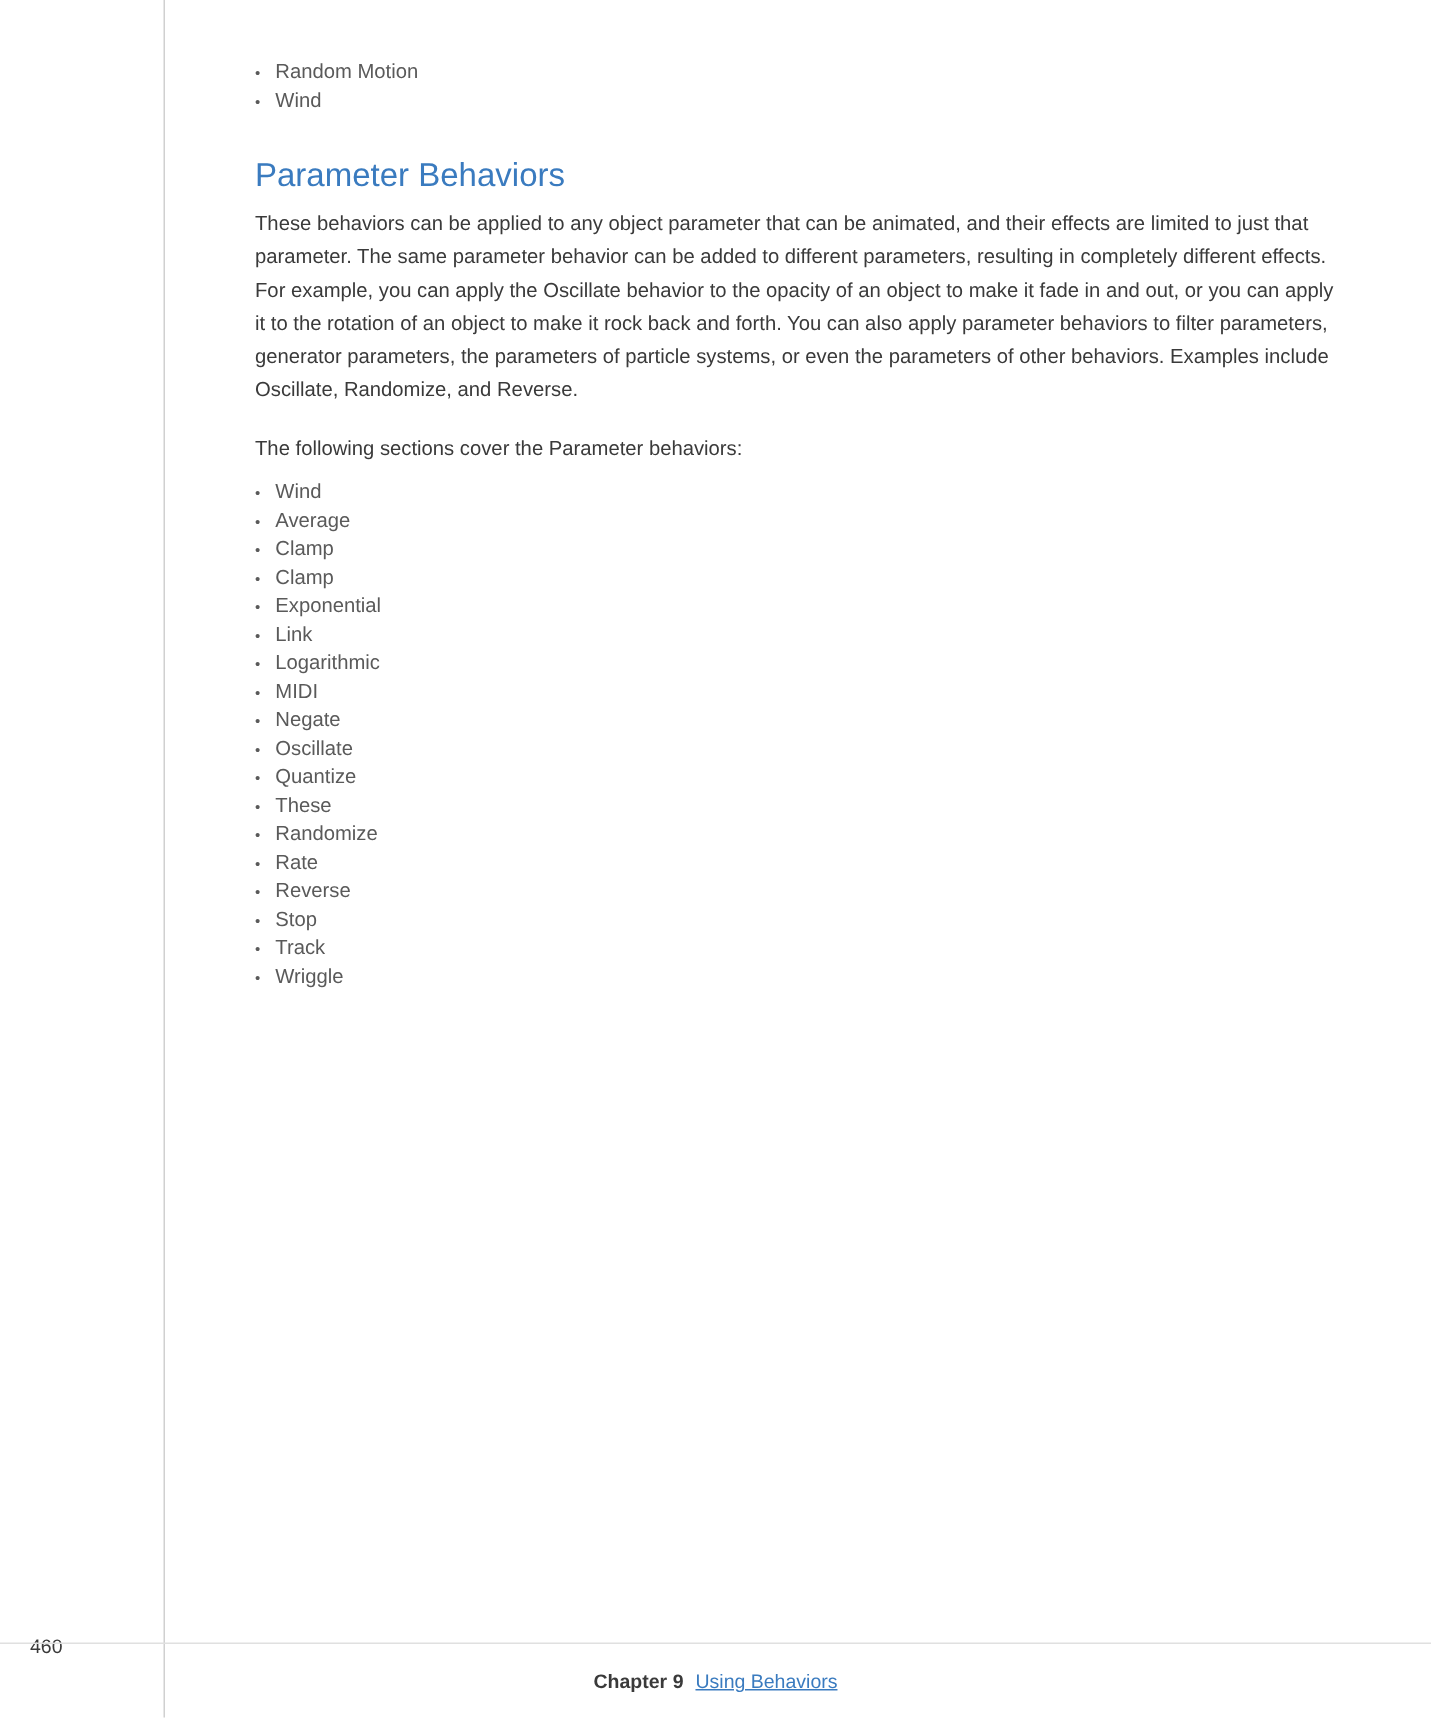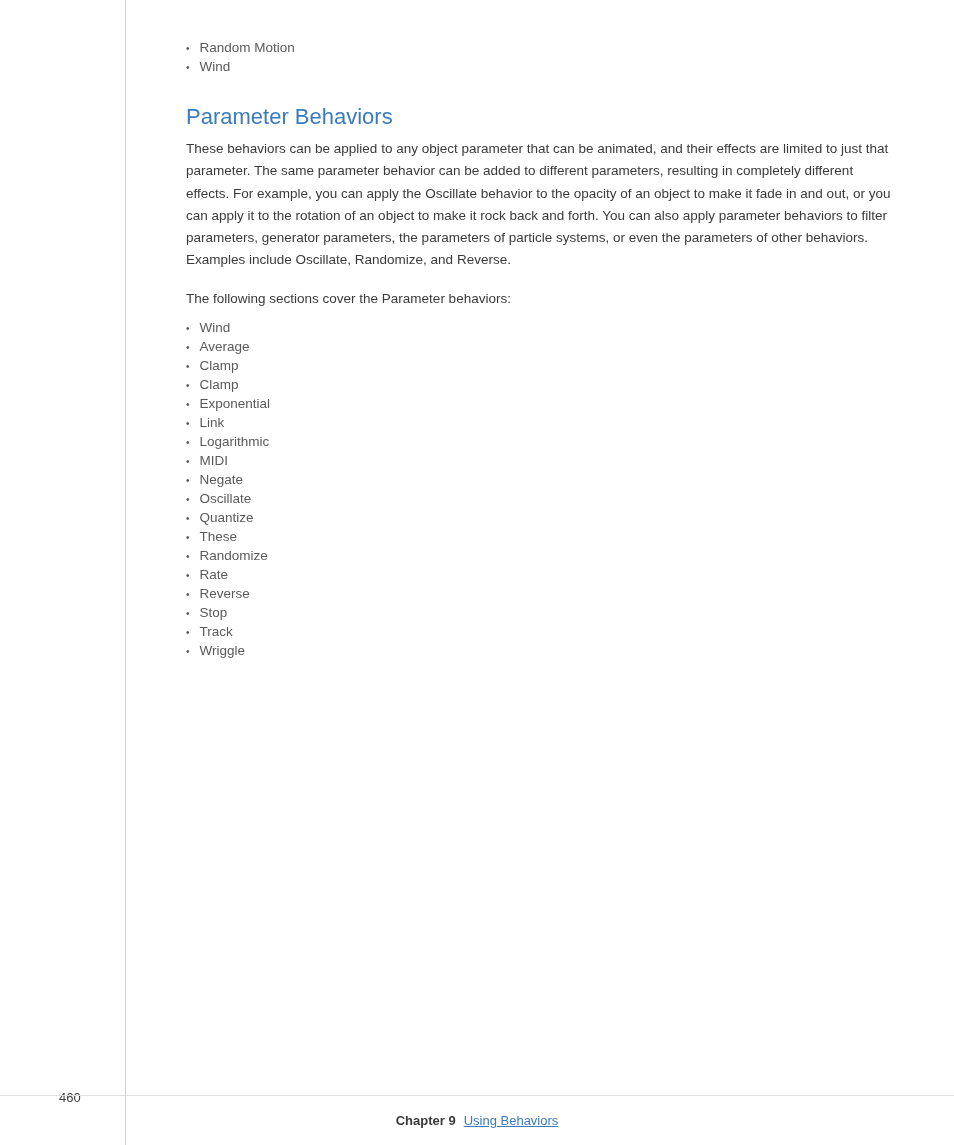--- a/index.html
+++ b/index.html
@@ -19,26 +19,25 @@
     }
 
     .page-container {
       display: flex;
       width: 954px;
       min-height: 1145px;
       position: relative;
     }
 
     .left-margin {
-      width: 87px;
+      width: 110px;
       min-height: 1145px;
       border-right: 1px solid #d0d0d0;
       position: relative;
       flex-shrink: 0;
-      margin-left: 39px;
     }
 
     .page-number {
       position: absolute;
       bottom: 40px;
       left: 20px;
       font-size: 13px;
       color: #3a3a3a;
       font-weight: normal;
     }

